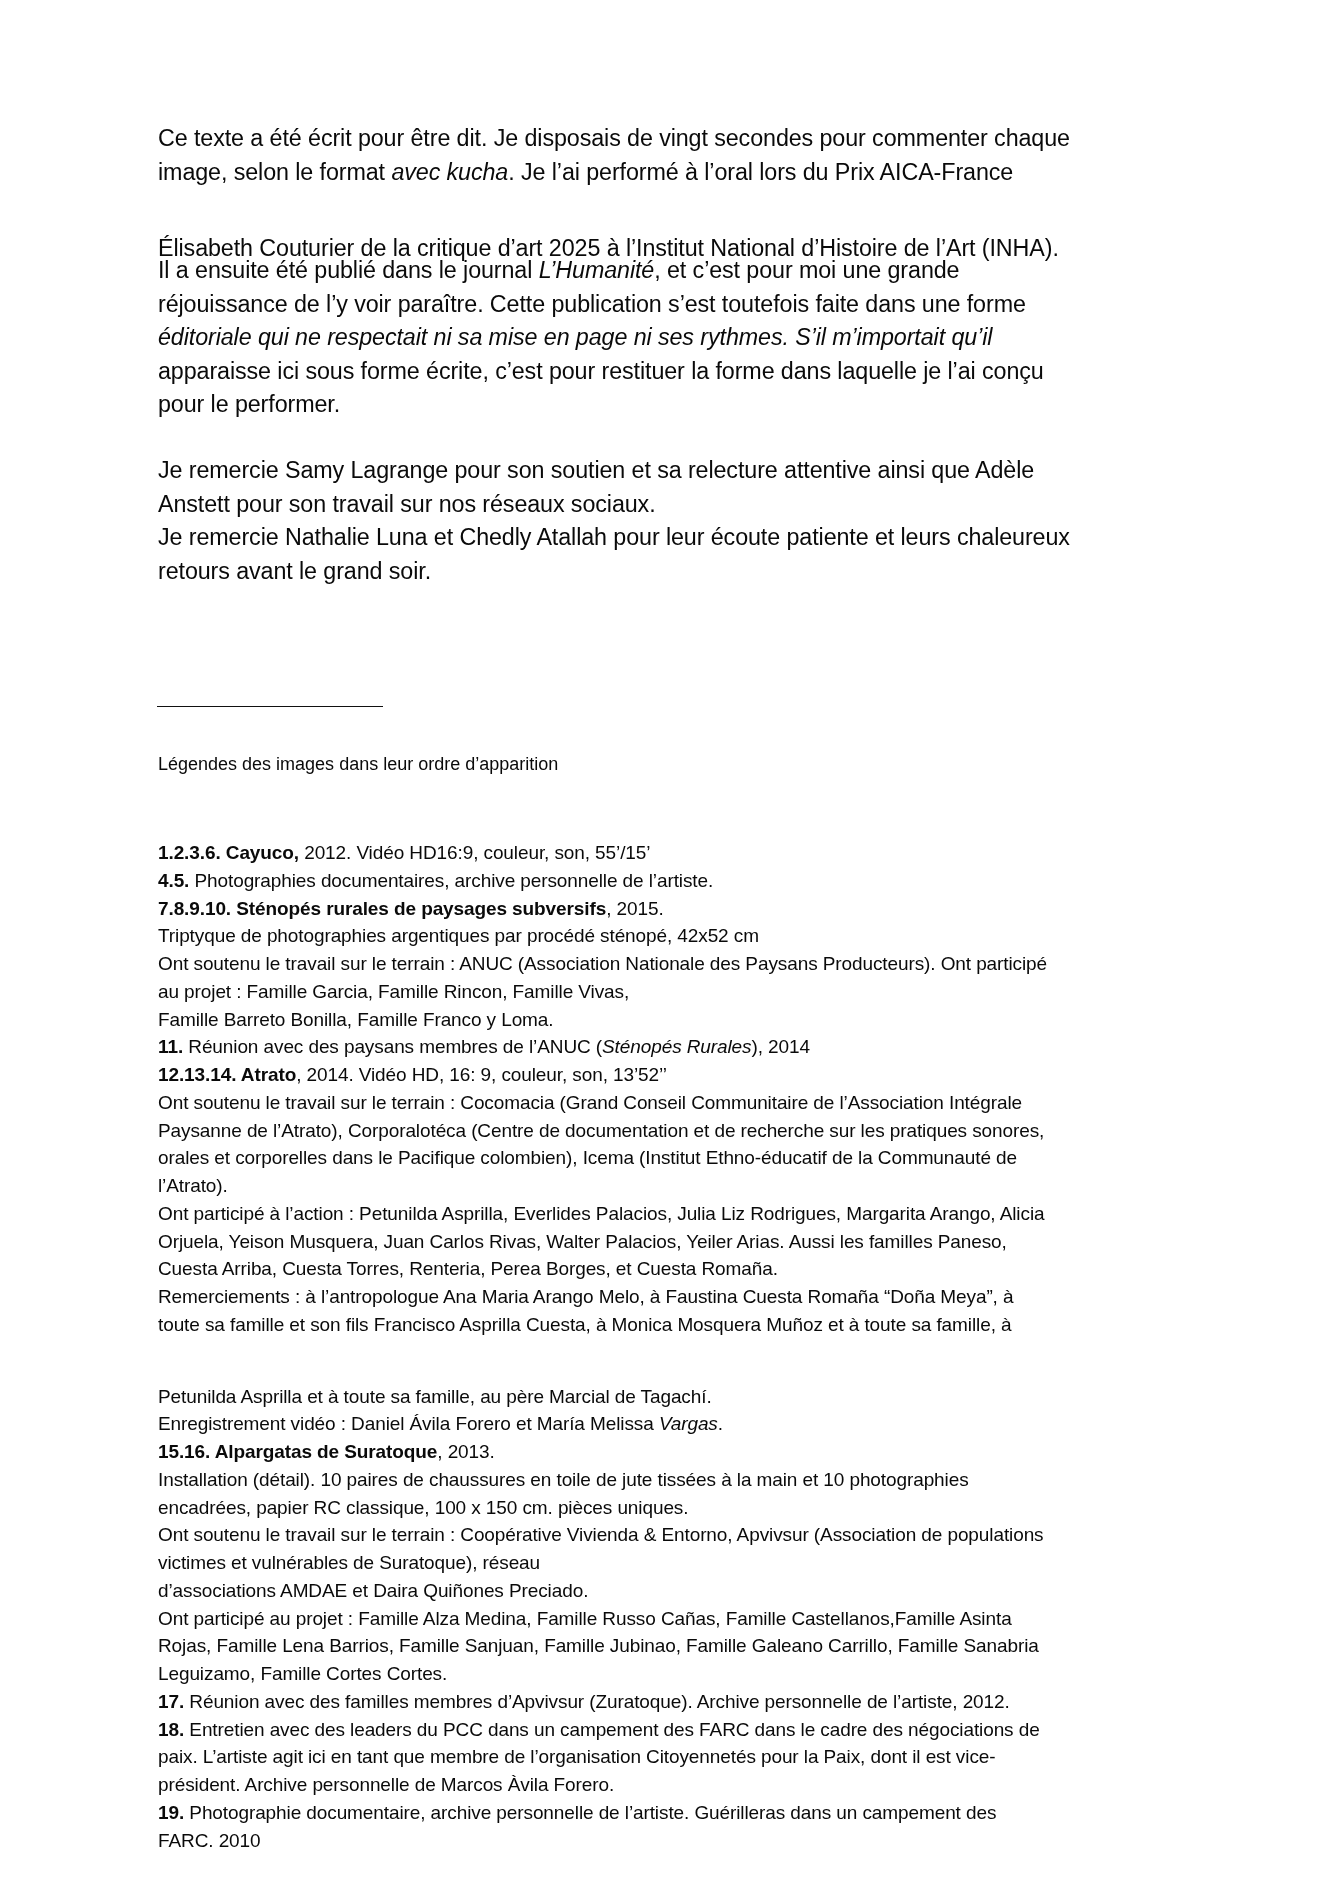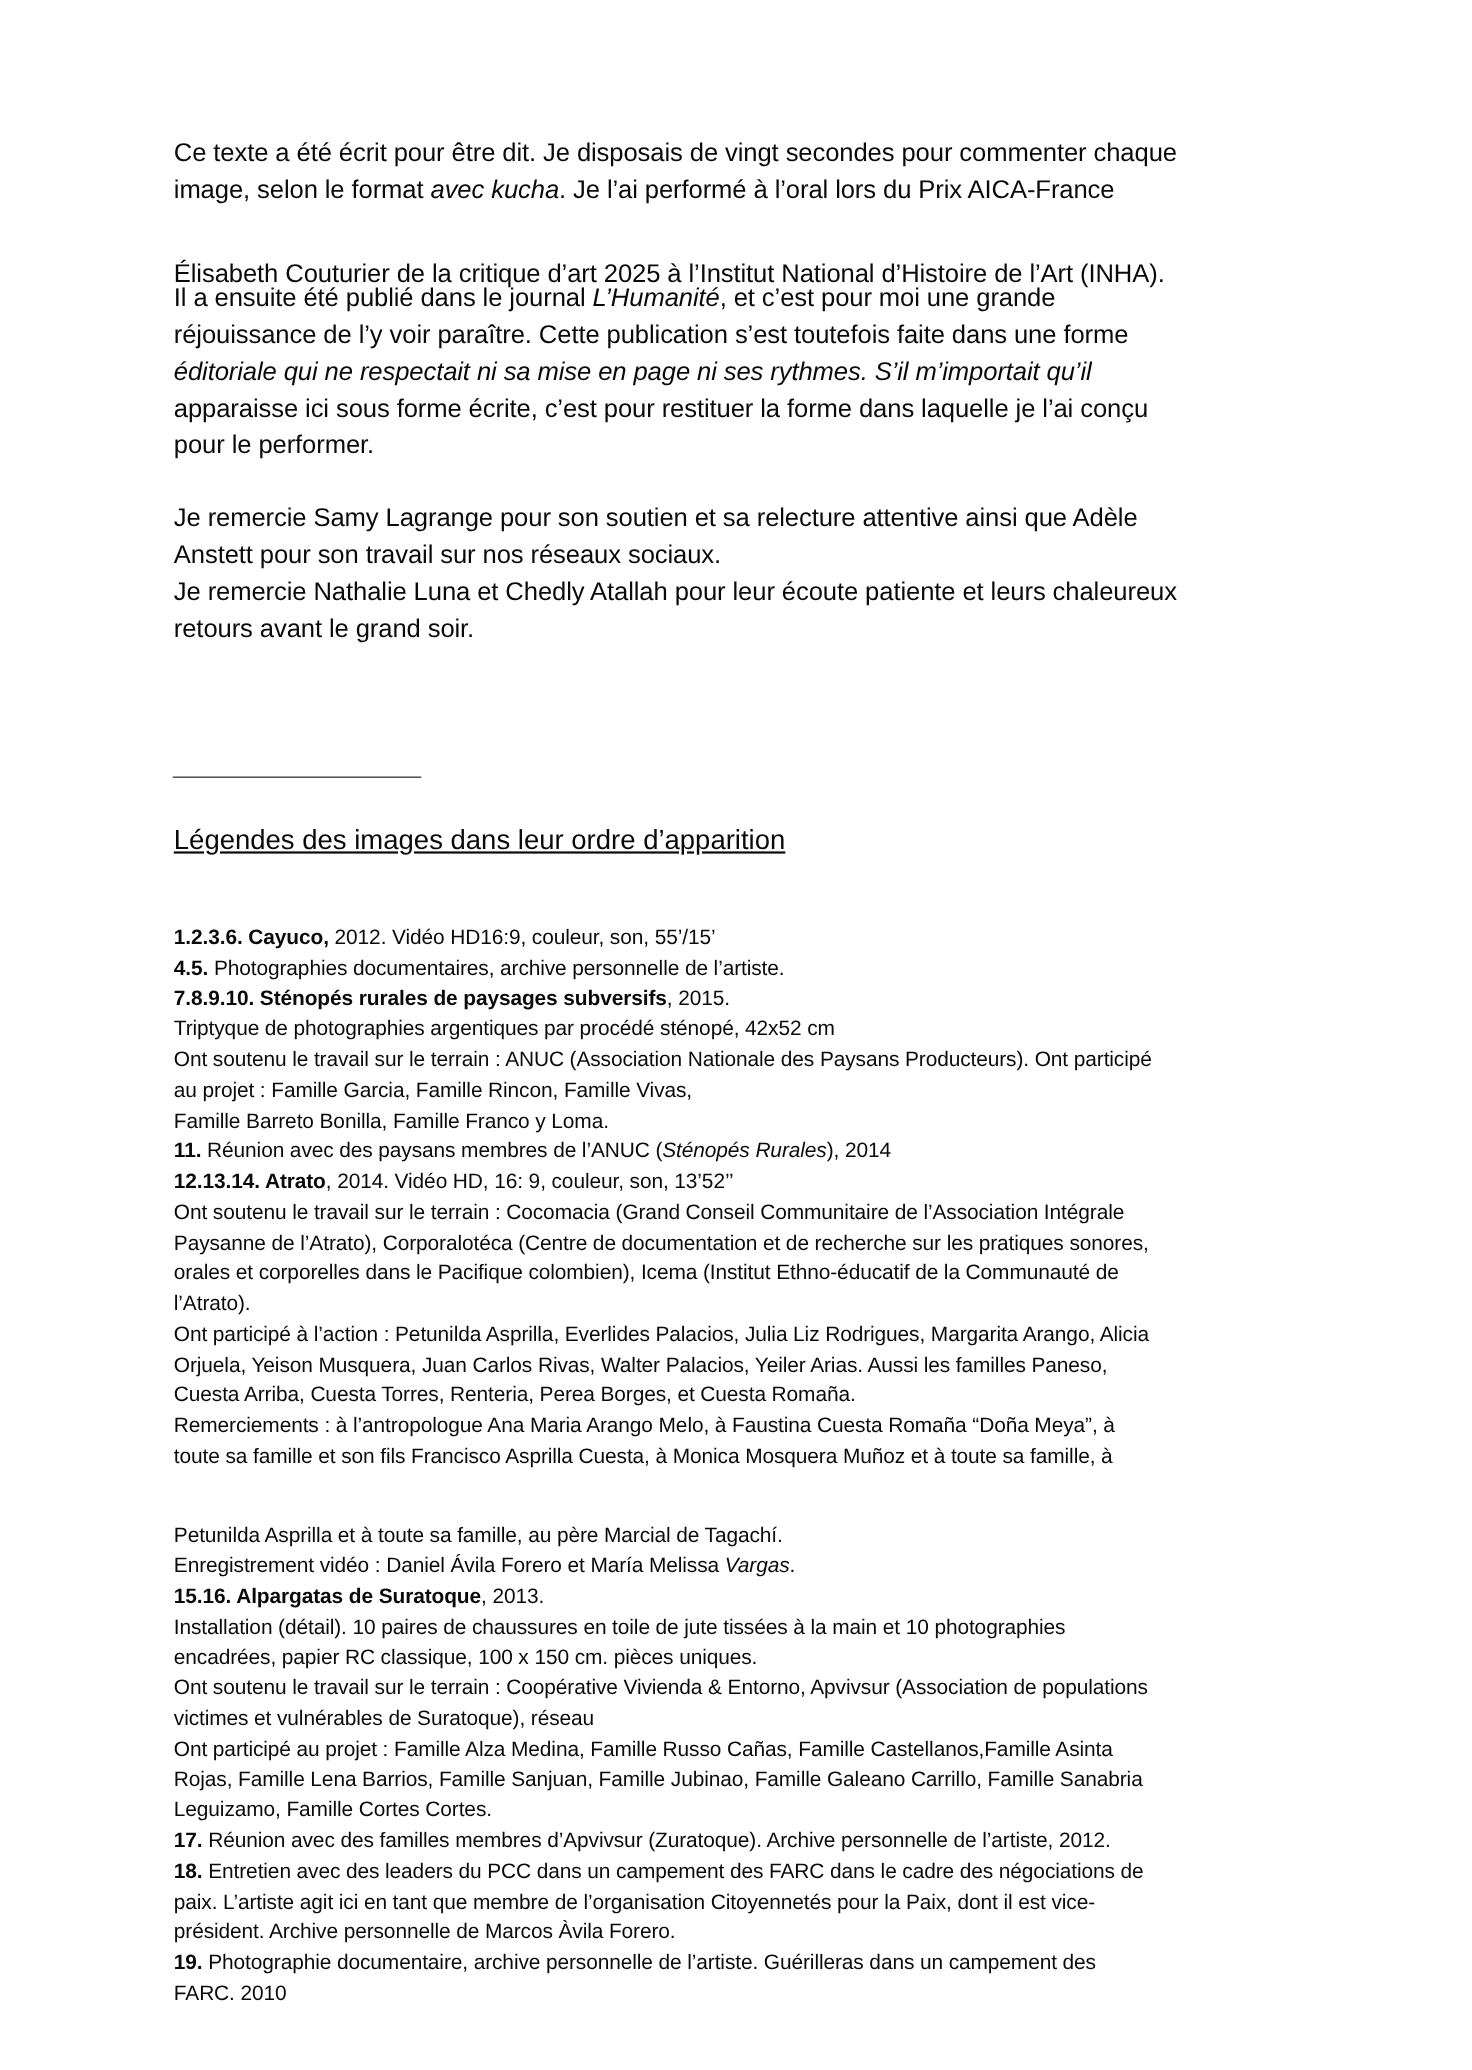--- a/index.html
+++ b/index.html
@@ -37,23 +37,22 @@
     left: 157px;
     top: 706px;
     width: 226px;
     height: 0;
     border-top: 1.5px solid #111;
   }
   .legend-title {
     position: absolute;
     left: 158px;
     top: 751px;
-    font-size: 25px;
+    font-size: 18px;
     line-height: 26px;
-    text-decoration: underline;
   }
   .captions {
     position: absolute;
     left: 158px;
     top: 839px;
     width: 1060px;
     font-size: 19px;
     line-height: 27.75px;
     letter-spacing: -0.1px;
   }
@@ -107,20 +106,21 @@
       <span class="line" style="display: block; white-space: nowrap;">Cuesta Arriba, Cuesta Torres, Renteria, Perea Borges, et Cuesta Romaña.</span>
       <span class="line" style="display: block; white-space: nowrap;">Remerciements : à l’antropologue Ana Maria Arango Melo, à Faustina Cuesta Romaña “Doña Meya”, à</span>
       <span class="line" style="display: block; white-space: nowrap;">toute sa famille et son fils Francisco Asprilla Cuesta, à Monica Mosquera Muñoz et à toute sa famille, à</span>
       <span class="line" style="display: block; white-space: nowrap; margin-top: 44px;">Petunilda Asprilla et à toute sa famille, au père Marcial de Tagachí.</span>
       <span class="line" style="display: block; white-space: nowrap;">Enregistrement vidéo : Daniel Ávila Forero et María Melissa <i>Vargas</i>.</span>
       <span class="line" style="display: block; white-space: nowrap;"><b>15.16. Alpargatas de Suratoque</b>, 2013.</span>
       <span class="line" style="display: block; white-space: nowrap;">Installation (détail). 10 paires de chaussures en toile de jute tissées à la main et 10 photographies</span>
       <span class="line" style="display: block; white-space: nowrap;">encadrées, papier RC classique, 100 x 150 cm. pièces uniques.</span>
       <span class="line" style="display: block; white-space: nowrap;">Ont soutenu le travail sur le terrain : Coopérative Vivienda &amp; Entorno, Apvivsur (Association de populations</span>
       <span class="line" style="display: block; white-space: nowrap;">victimes et vulnérables de Suratoque), réseau</span>
+      <span class="line" style="display: block; white-space: nowrap;">d’associations AMDAE et Daira Quiñones Preciado.</span>
       <span class="line" style="display: block; white-space: nowrap;">Ont participé au projet : Famille Alza Medina, Famille Russo Cañas, Famille Castellanos,Famille Asinta</span>
       <span class="line" style="display: block; white-space: nowrap;">Rojas, Famille Lena Barrios, Famille Sanjuan, Famille Jubinao, Famille Galeano Carrillo, Famille Sanabria</span>
       <span class="line" style="display: block; white-space: nowrap;">Leguizamo, Famille Cortes Cortes.</span>
       <span class="line" style="display: block; white-space: nowrap;"><b>17.</b> Réunion avec des familles membres d’Apvivsur (Zuratoque). Archive personnelle de l’artiste, 2012.</span>
       <span class="line" style="display: block; white-space: nowrap;"><b>18.</b> Entretien avec des leaders du PCC dans un campement des FARC dans le cadre des négociations de</span>
       <span class="line" style="display: block; white-space: nowrap;">paix. L’artiste agit ici en tant que membre de l’organisation Citoyennetés pour la Paix, dont il est vice-</span>
       <span class="line" style="display: block; white-space: nowrap;">président. Archive personnelle de Marcos Àvila Forero.</span>
       <span class="line" style="display: block; white-space: nowrap;"><b>19.</b> Photographie documentaire, archive personnelle de l’artiste. Guérilleras dans un campement des</span>
       <span class="line" style="display: block; white-space: nowrap;">FARC. 2010</span>
     </div>

